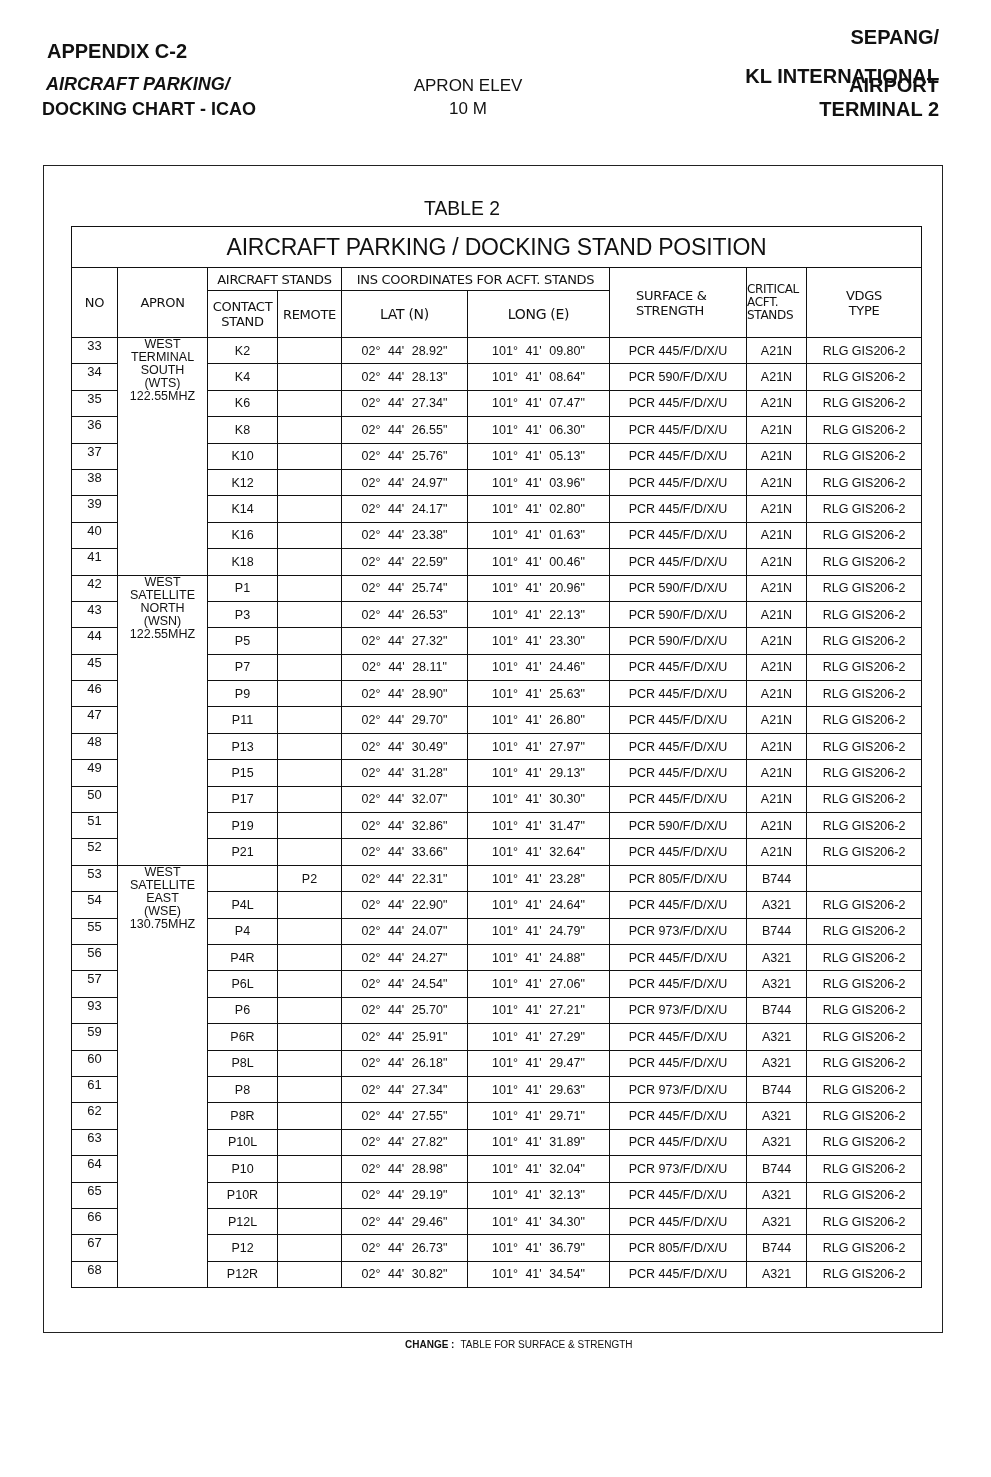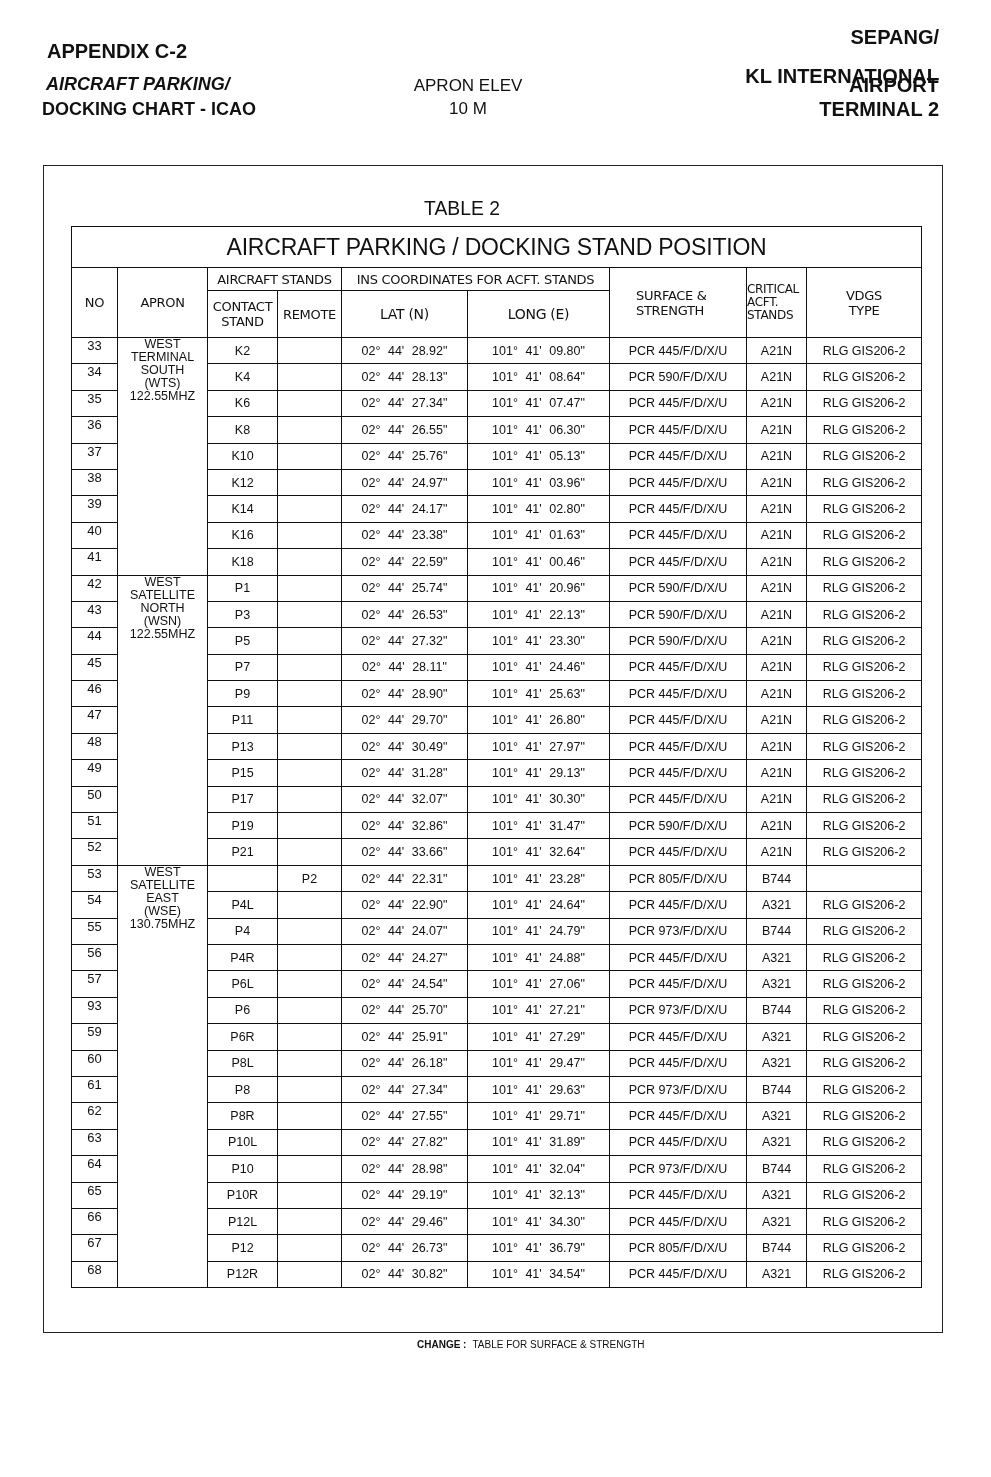--- a/index.html
+++ b/index.html
@@ -32,21 +32,21 @@
   .title-cell { height: 40px; text-align: center; font-size: 23px; font-weight: normal; letter-spacing: -0.2px; }
   .hcell { font-family: "DejaVu Sans", sans-serif; font-weight: normal; font-size: 13px; text-align: center; line-height: 15px; letter-spacing: -0.3px; }
   .hcell.small { font-size: 12px; line-height: 13px; text-align: left; }
   tr.sub1 th { height: 22px; }
   tr.sub2 th { height: 46px; }
   tbody td { height: 25.4px; font-size: 12.5px; text-align: center; vertical-align: middle; white-space: nowrap; }
   td.no { vertical-align: top; padding-top: 2px; font-size: 13px; }
   td.apron { vertical-align: top; text-align: center; padding-left: 7px; padding-top: 6px; font-size: 12.5px; line-height: 13px; white-space: normal; }
   td.coord { word-spacing: 4px; }
   .footer-note { position: absolute; left: 405px; top: 1339px; font-size: 10px; }
-  .footer-note b { font-weight: bold; margin-right: 6px; margin-left: 12px; }
+  .footer-note b { font-weight: bold; margin-right: 6px; }
 </style>
 </head>
 <body>
 
 <div class="hdr" id="hdr-left-1">APPENDIX C-2</div>
 <div class="hdr" id="hdr-left-2">AIRCRAFT PARKING/</div>
 <div class="hdr" id="hdr-left-3">DOCKING CHART - ICAO</div>
 <div class="hdr-mid" id="hdr-mid-1">APRON ELEV</div>
 <div class="hdr-mid" id="hdr-mid-2">10 M</div>
 <div class="hdr-right" id="hdr-right-1">SEPANG/</div>

